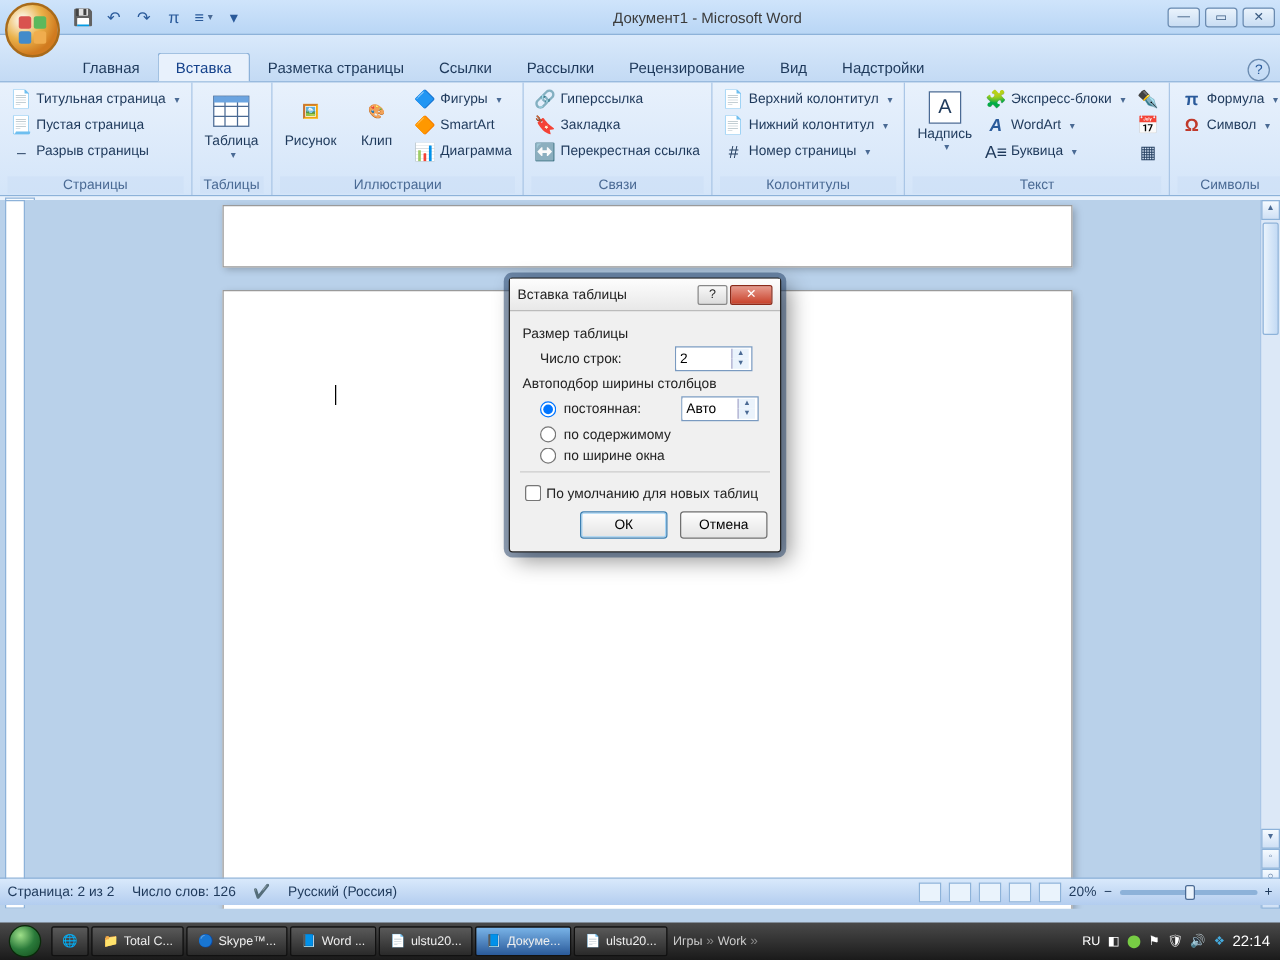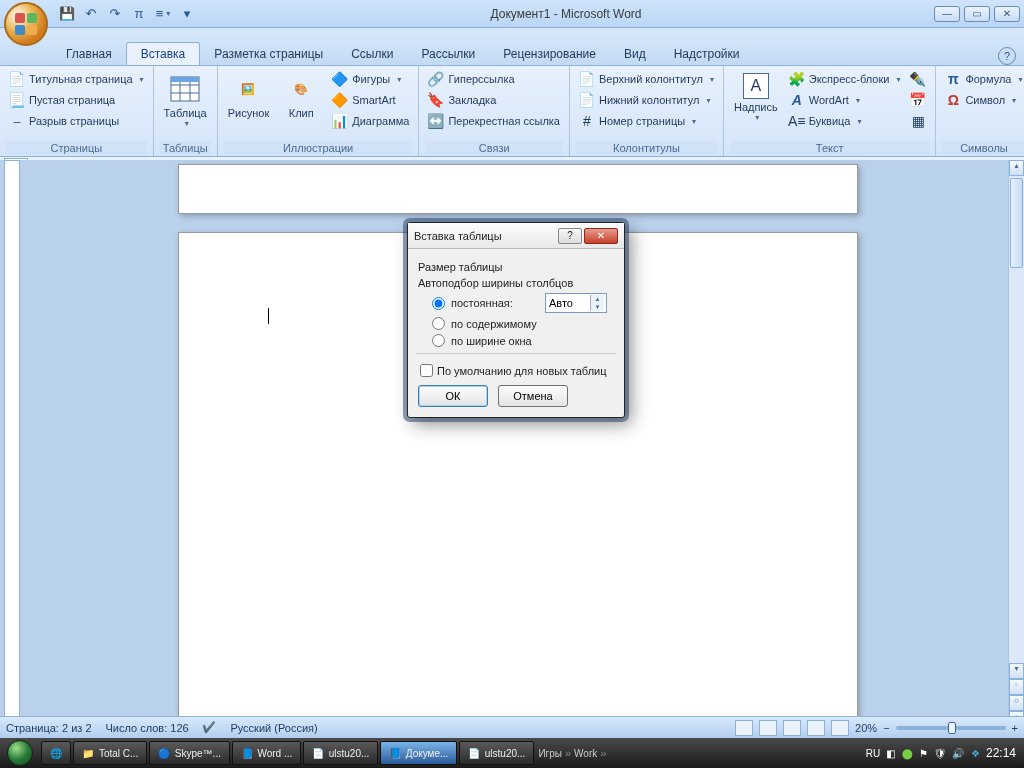--- a/index.html
+++ b/index.html
@@ -81,27 +81,27 @@
   .field-row{ display:flex; align-items:center; margin:3px 0 3px 14px; gap:6px;}
   .field-row label{ flex:0 0 102px; text-decoration:underline; text-decoration-color:transparent;}
   .spin{ width:62px; height:20px; border:1px solid #7a9ac0; background:#fff; display:flex; align-items:center;}
   .spin input{ border:none; width:44px; padding:2px 3px; font-size:11px; outline:none;}
   .spin input.sel{ background:#3399ff; color:#fff;}
   .spin .ar{ width:14px; display:flex; flex-direction:column;}
   .spin .ar b{ flex:1; font-size:6px; text-align:center; background:#eaf3fc; border-left:1px solid #aac; color:#4a6a94; font-weight:normal; line-height:8px;}
   .radio-row{ display:flex; align-items:center; margin:4px 0 4px 14px; gap:6px;}
   .radio-row input{ margin:0;}
   .check-row{ display:flex; align-items:center; margin:10px 0 6px 2px; gap:4px;}
-  .dlg-btns{ display:flex; justify-content:flex-start; gap:10px; margin-top:8px;}
+  .dlg-btns{ display:flex; justify-content:flex-end; gap:10px; margin-top:8px;}
   .dlg-btns button{ width:70px; height:22px; border:1px solid #707070; background:linear-gradient(#fdfdfd,#e4e4e4); border-radius:3px; font-size:11px;}
   .dlg-btns button.primary{ border:1px solid #3c7fb1; box-shadow:0 0 0 1px #a3d3f5 inset;}
   hr.sep{ border:none; border-top:1px solid #ccc; margin:6px -2px;}
   
   
-  .app-status-wrap{ position:absolute; left:0; right:0; bottom:30px; height:22px;}
+  .app-status-wrap{ position:absolute; left:0; right:0; bottom:30px; height:36px;}
   .app-status-wrap .status{ position:relative; height:22px;}
 </style>
 </head>
 <body>
 
 <div class="office-btn">
   <span>
       <b style="background:#d9534f"></b>
       <b style="background:#5cb85c"></b>
       <b style="background:#428bca"></b>
@@ -389,20 +389,30 @@
 
 <div class="overlay">
   <div class="dialog">
     <div class="dlg-title">
       <span class="t">Вставка таблицы</span>
       <div class="hb">?</div>
       <div class="hb close">✕</div>
     </div>
     <div class="dlg-body">
       <div class="grp-label">Размер таблицы</div>
+      <div class="field-row">
+        <label>Число строк:</label>
+        <div class="spin">
+          <input value="2" style="">
+          <div class="ar">
+              <b>▲</b>
+              <b>▼</b>
+            </div>
+        </div>
+      </div>
       <div class="grp-label">Автоподбор ширины столбцов</div>
       <div class="radio-row">
         <input type="radio" checked="" style="">
         <label style="flex:0 0 88px">постоянная:</label>
         <div class="spin">
           <input value="Авто" style="">
           <div class="ar">
               <b>▲</b>
               <b>▼</b>
             </div>

